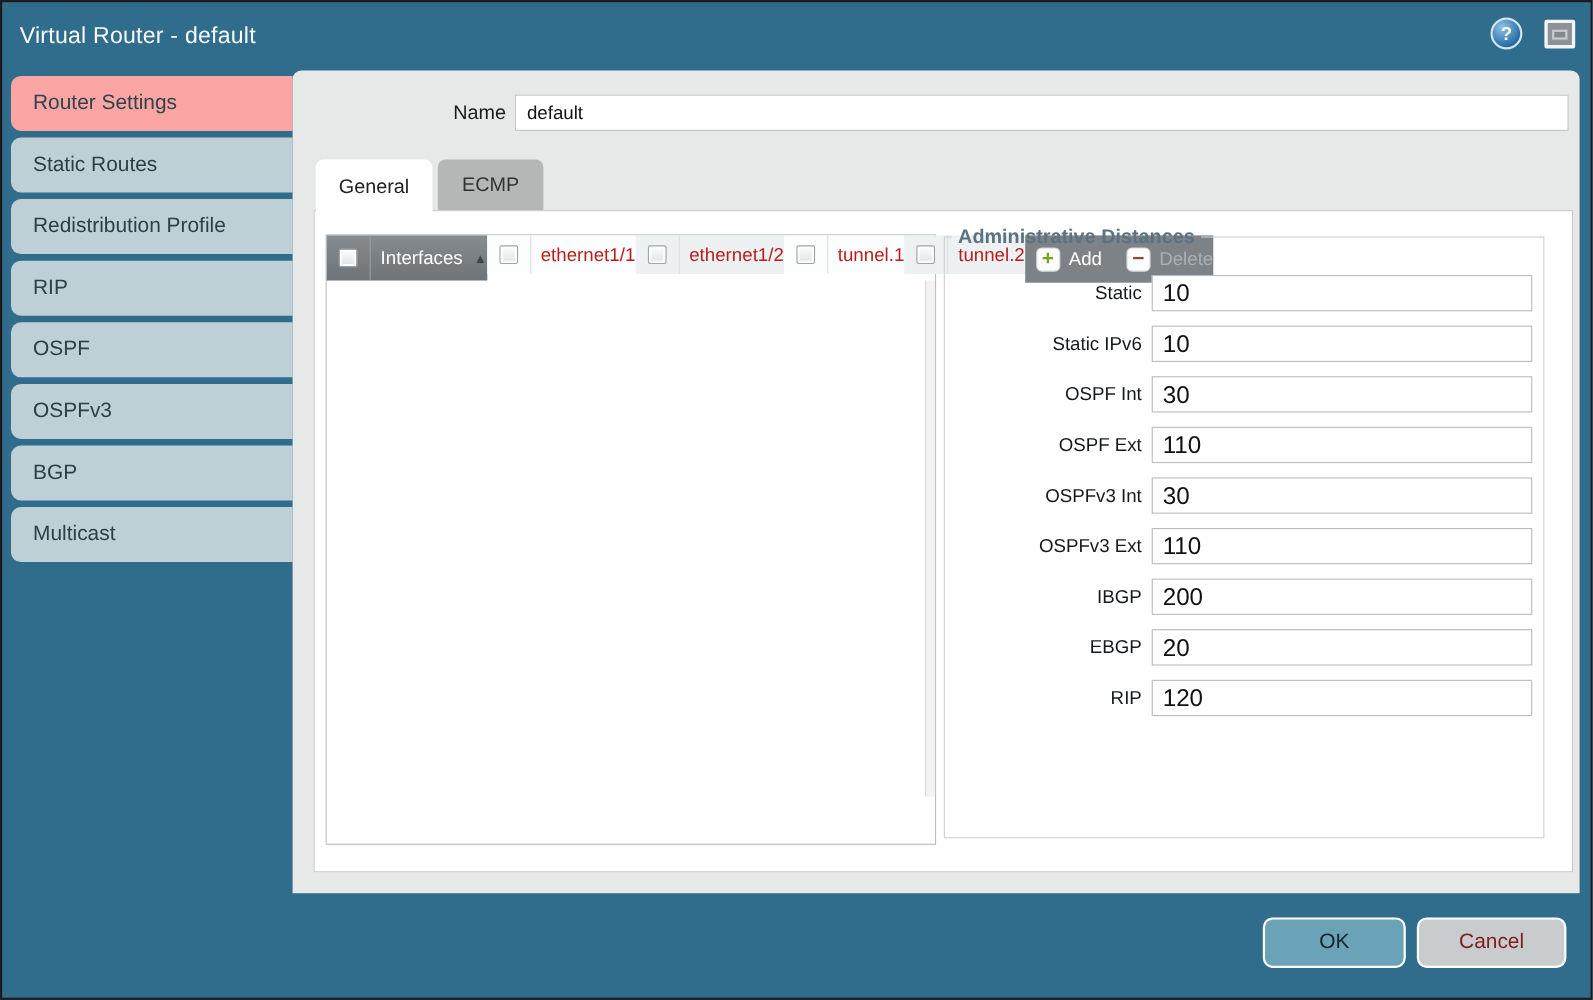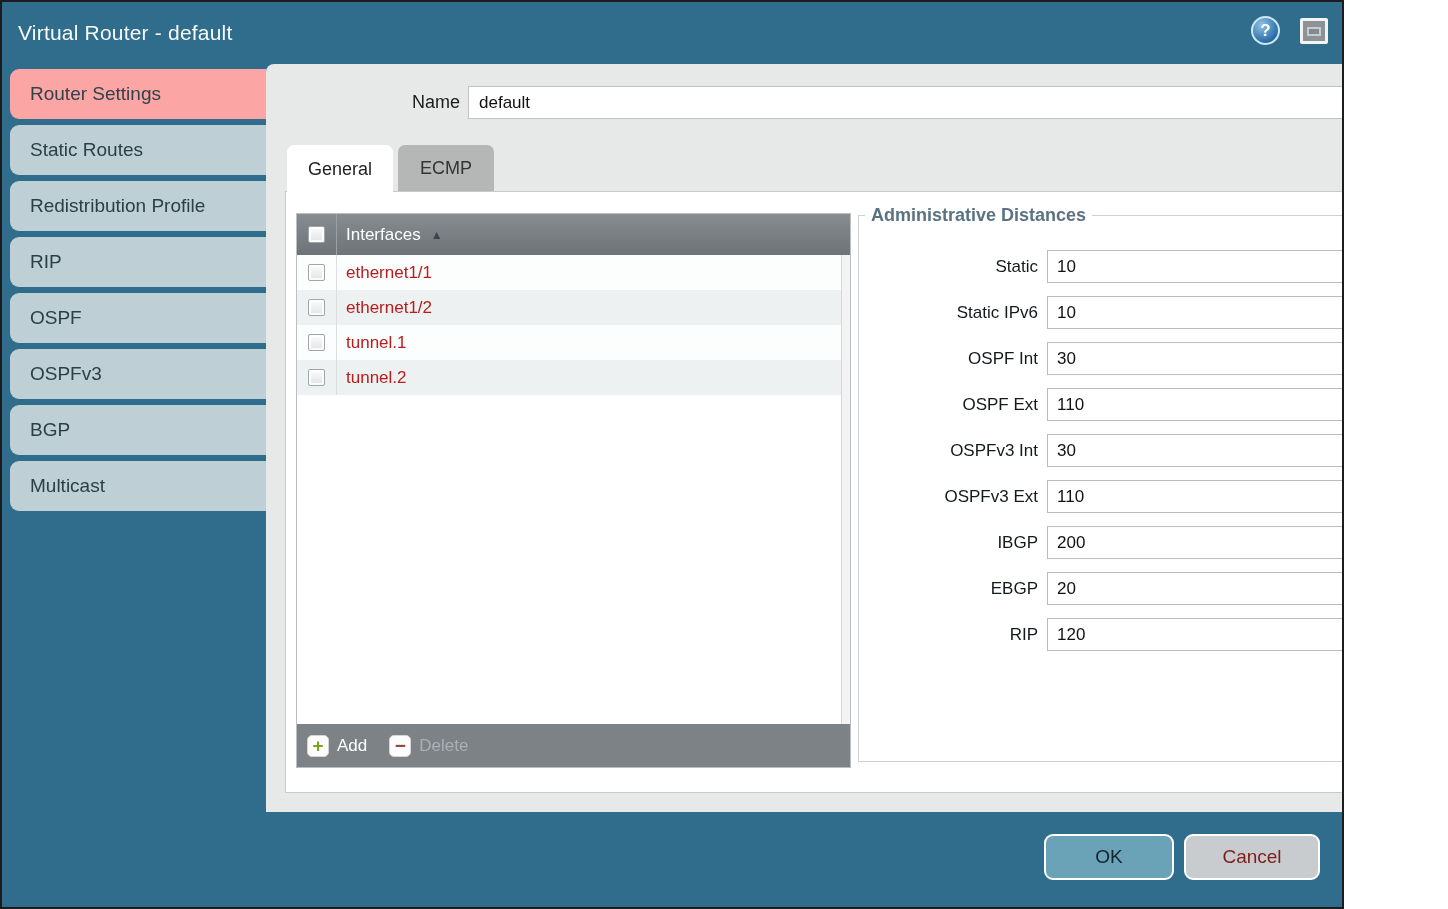--- a/index.html
+++ b/index.html
@@ -1,20 +1,20 @@
 <!DOCTYPE html>
 <html><head>
 <meta charset="utf-8">
 <style>
   * { margin: 0; padding: 0; box-sizing: border-box; }
   html, body { width: 1448px; height: 909px; }
   body { font-family: "Liberation Sans", "DejaVu Sans", sans-serif; }
 
   .dialog {
-    position: relative; width: 1344px; height: 909px;
+    position: relative; width: 1448px; height: 909px;
     background: #306c8c; border: 2px solid #1c1c1c; overflow: hidden;
   }
 
   
   .titlebar { position: absolute; left: 0; top: 0; width: 100%; height: 62px; }
   .titlebar .title {
     position: absolute; left: 16px; top: 0; line-height: 62px;
     color: #f7fafb; font-size: 21px; letter-spacing: .2px;
   }
   .help-icon {
@@ -76,21 +76,21 @@
 
   
   .panel {
     position: absolute; left: 19px; top: 127px; width: 1145px; height: 602px;
     background: #ffffff; border: 1px solid #c9c9c9; z-index: 2;
   }
 
   
   .iface-table {
     position: absolute; left: 10px; top: 21px; width: 555px; height: 555px;
-    display: flex; flex-direction: column; border: 1px solid #b9bfc2;
+    display: flex; flex-direction: row; border: 1px solid #b9bfc2;
   }
   .thead {
     height: 41px; flex: 0 0 41px;
     background: linear-gradient(#868c90, #6d7377);
     display: flex; align-items: center; color: #fff; font-size: 17px;
   }
   .cb-col {
     width: 40px; flex: 0 0 40px; height: 100%;
     display: flex; align-items: center; justify-content: center;
   }
@@ -140,21 +140,21 @@
     font-size: 18px; font-weight: bold; color: #5a7383;
   }
   .fields { margin-top: 24px; }
   .field { display: flex; margin: 0 10px 13px 0; height: 33px; }
   .field label {
     width: 188px; flex: 0 0 188px; text-align: right; padding-right: 9px;
     font-size: 17px; color: #14191c; line-height: 33px;
   }
   .field input {
     flex: 1 1 auto; height: 33px; border: 1px solid #b8bcbf; background: #fff;
-    font-size: 17px; padding: 0 9px; color: #111;
+    font-size: 22px; padding: 0 9px; color: #111;
     font-family: "Liberation Sans", sans-serif;
   }
 
   
   .btn {
     position: absolute; bottom: 27px; height: 46px;
     border: 2px solid #ffffff; border-radius: 9px;
     display: flex; align-items: center; justify-content: center;
     font-size: 19px; cursor: pointer;
   }

